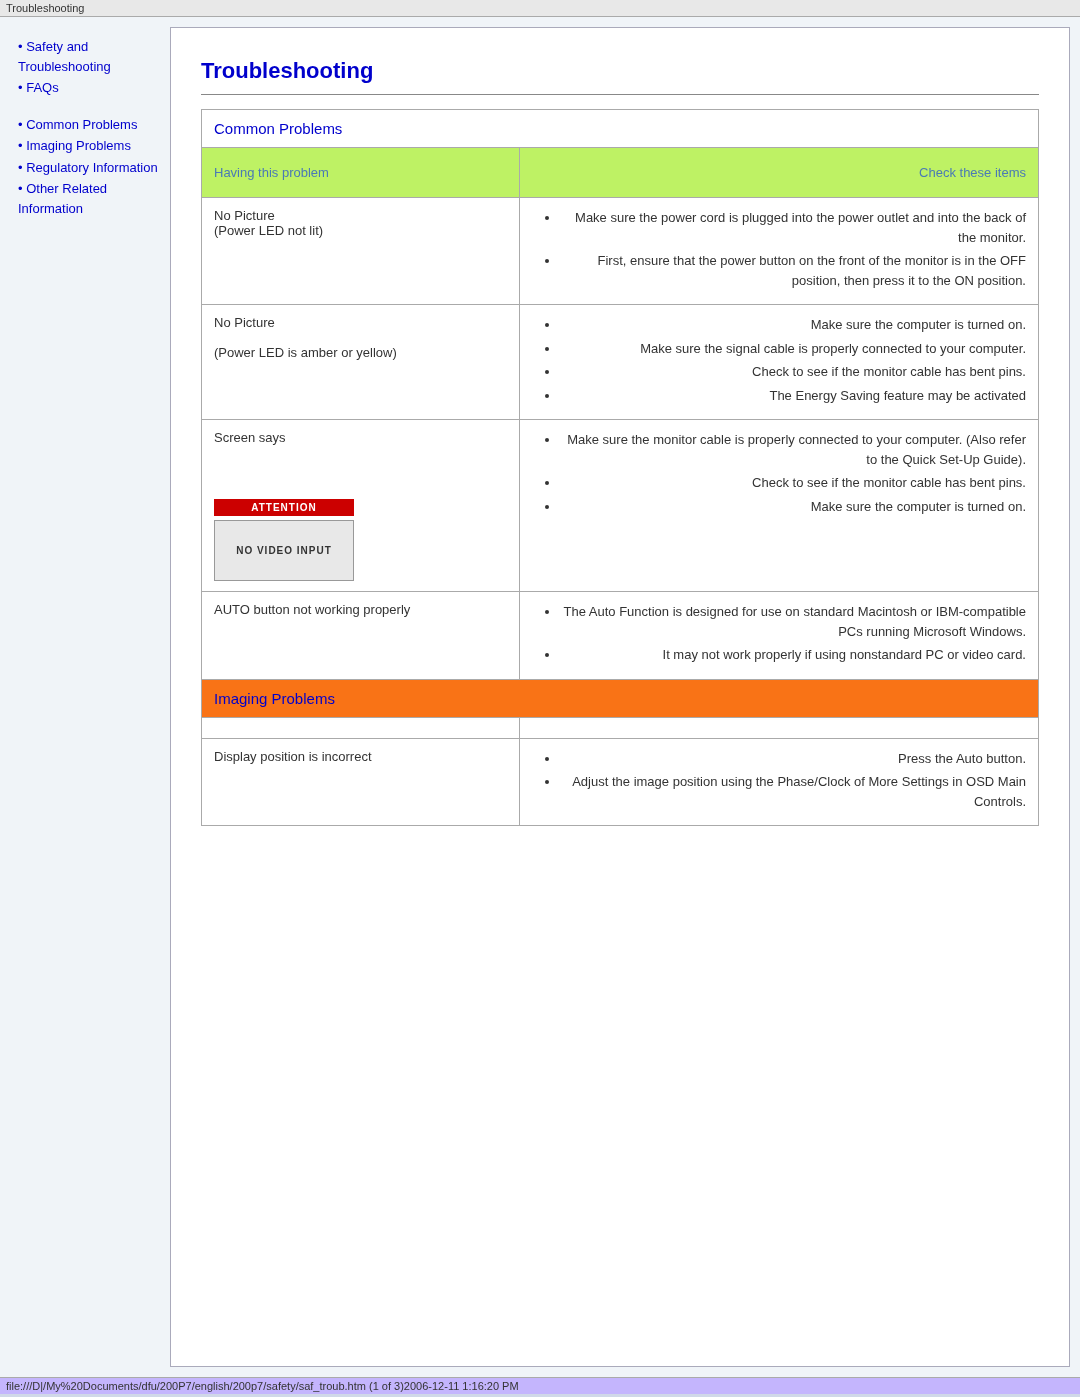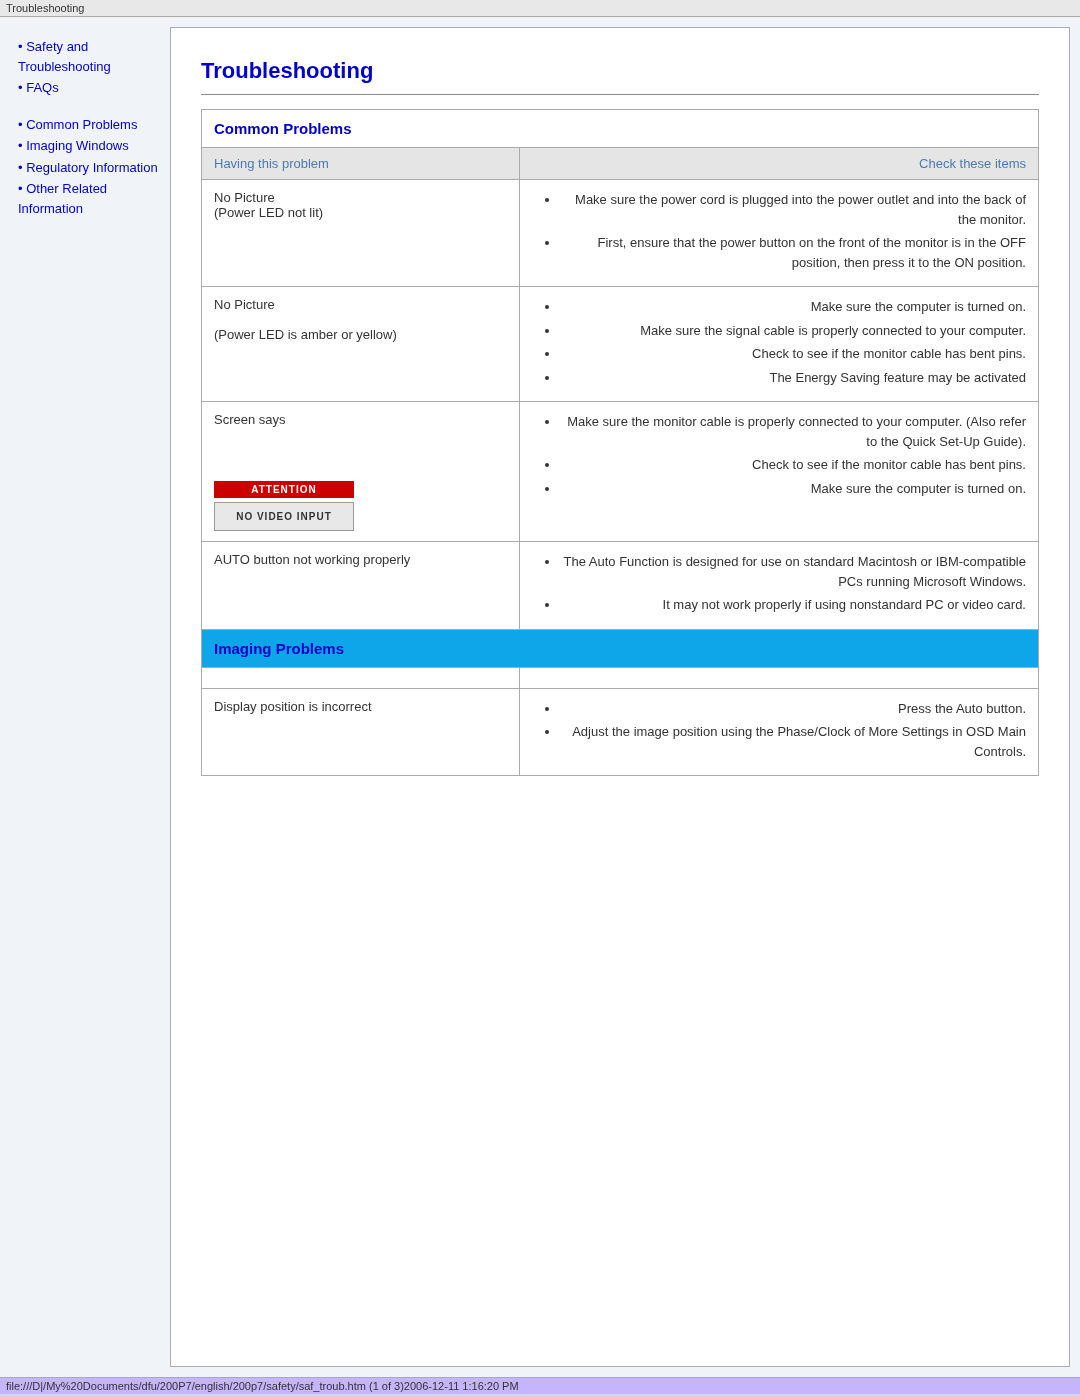--- a/index.html
+++ b/index.html
@@ -75,27 +75,27 @@
       padding: 10px 12px;
       vertical-align: top;
     }
     .section-header-row td {
       background: white;
       padding: 10px 12px;
     }
     .section-header {
       color: #0000cc;
       font-size: 15px;
-      font-weight: bold;
+      font-weight: normal;
     }
     .col-header-row td {
       color: #4a7ab5;
       font-size: 13px;
-      background: #e5e5e5;
-      padding: 8px 12px;
+      background: #bef264;
+      padding: 17px 12px;
     }
     .problem-cell {
       width: 38%;
       color: #333;
       font-size: 13px;
       vertical-align: middle;
     }
     .check-cell {
       width: 62%;
       color: #333;
@@ -119,31 +119,31 @@
       letter-spacing: 1px;
       margin-bottom: 4px;
       width: 140px;
       margin-top: 39px;
     }
     .no-video-box {
       border: 1px solid #999;
       background: #e8e8e8;
       width: 140px;
       text-align: center;
-      padding: 8px 4px;
+      padding: 24px 4px;
       font-size: 10px;
       font-weight: bold;
       letter-spacing: 1px;
       color: #333;
     }
     .screen-says-cell {
       vertical-align: top;
     }
     .imaging-header-row td {
-      background: #0ea5e9;
+      background: #f97316;
       padding: 10px 12px;
     }
     .status-bar {
       background: #c4b5fd;
       border-top: 1px solid #aaa;
       padding: 2px 6px;
       font-size: 11px;
       color: #333;
     }
   </style>
@@ -161,21 +161,21 @@
         <a href="#">• Safety and Troubleshooting</a>
       </div>
       <div class="link-item">
         <a href="#">• FAQs</a>
       </div>
       <br>
       <div class="link-item">
         <a href="#">• Common Problems</a>
       </div>
       <div class="link-item">
-        <a href="#">• Imaging Windows</a>
+        <a href="#">• Imaging Problems</a>
       </div>
       <div class="link-item">
         <a href="#">• Regulatory Information</a>
       </div>
       <div class="link-item">
         <a href="#">• Other Related Information</a>
       </div>
     </div>
   </div>
 

